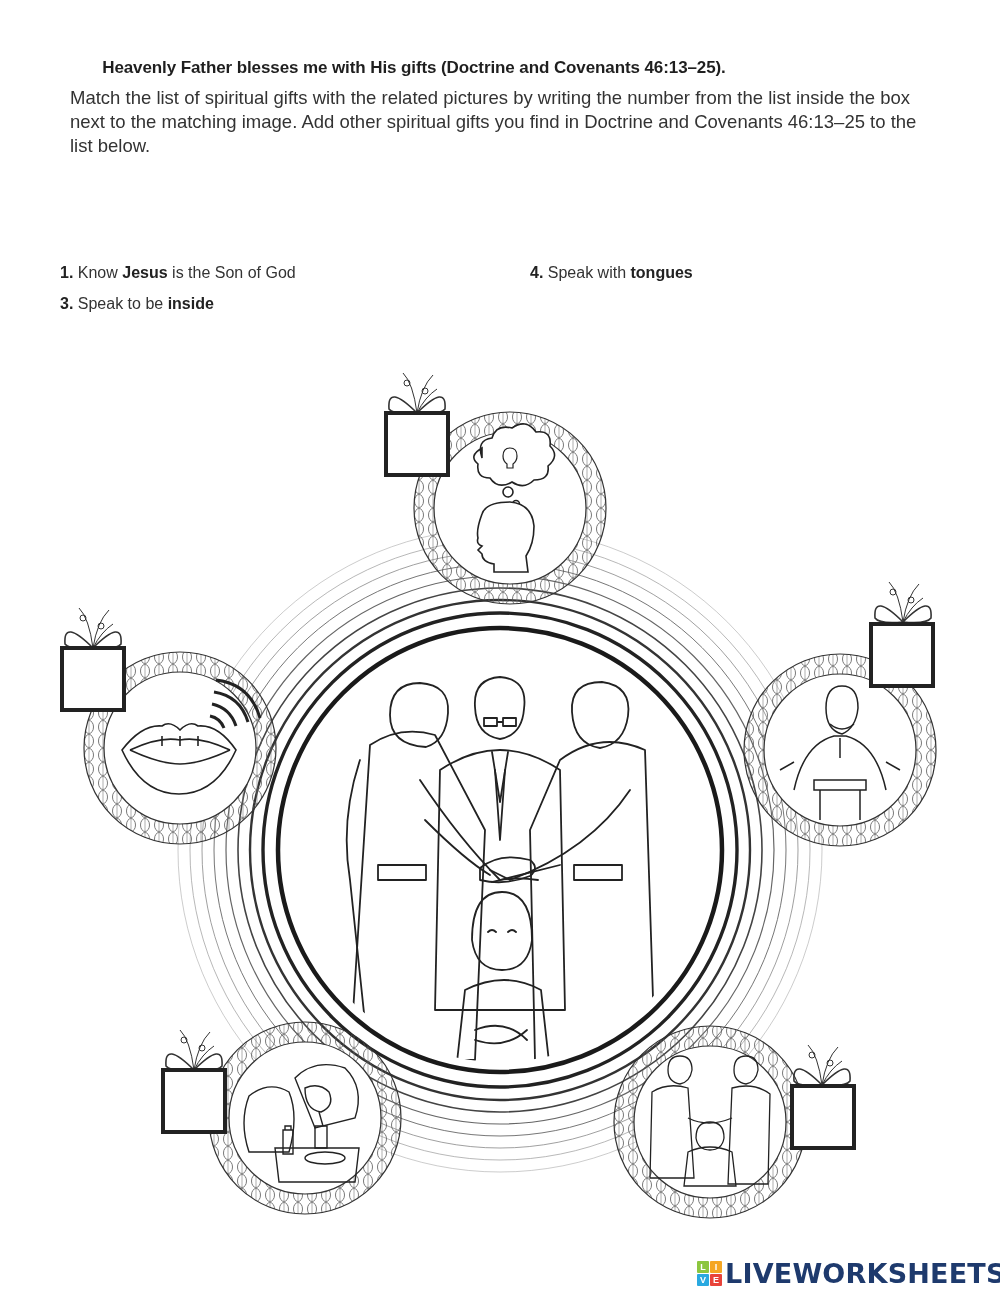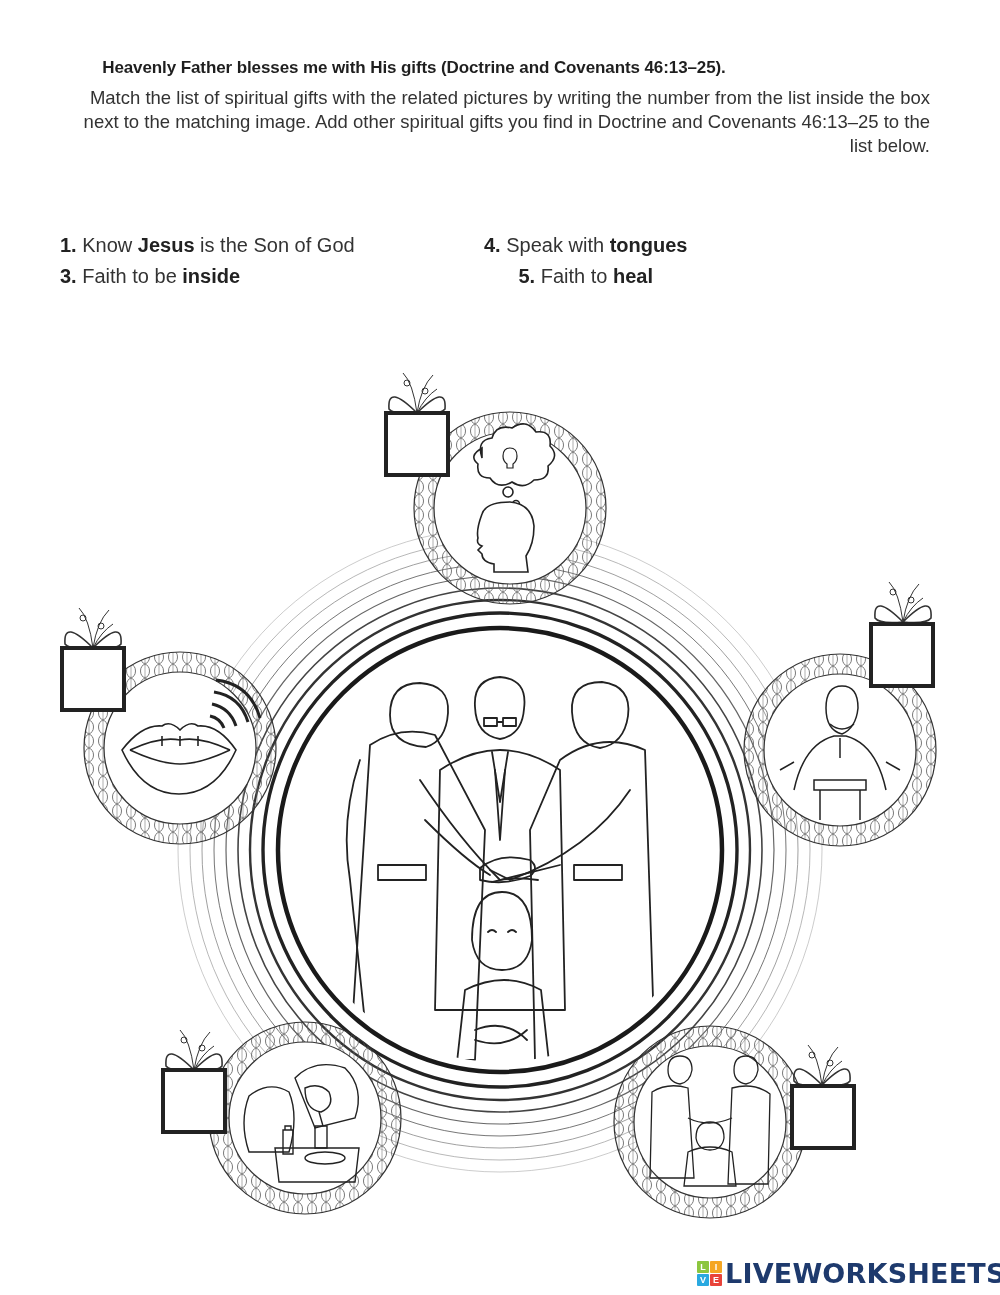--- a/index.html
+++ b/index.html
@@ -1,27 +1,27 @@
 <!DOCTYPE html>
 <html><head>
 <meta charset="utf-8">
 <style>
   html, body { margin:0; padding:0; background:#ffffff; }
   body { width:1000px; height:1295px; position:relative; overflow:hidden;
          font-family:"Liberation Sans", "DejaVu Sans", sans-serif; color:#222; }
   .title { position:absolute; top:58px; left:0; width:828px; text-align:center;
            font-weight:bold; font-size:17px; color:#1f1f1f; letter-spacing:-0.1px; }
-  .instructions { position:absolute; top:86px; left:70px; width:860px; text-align:right;
+  .instructions { position:absolute; top:86px; left:70px; width:860px; text-align:left;
            font-size:18.5px; line-height:24px; color:#333; }
-  .list { position:absolute; font-size:20px; color:#333; }
+  .list { position:absolute; font-size:16px; color:#333;margin-top:28px; }
   .list .item { height:30.5px; line-height:30px; white-space:nowrap; }
   .list .num { font-weight:bold; color:#222; }
   .list .kw { font-weight:bold; color:#222; }
   .list-left { top:230px; left:60px; }
-  .list-right { top:230px; left:484px;text-align:center; }
+  .list-right { top:230px; left:530px; }
   svg.art { position:absolute; top:0; left:0; }
   .answer-box { position:absolute; background:#fff; border:4px solid #222; box-sizing:border-box; }
   .answer-box input { width:100%; height:100%; border:none; outline:none; background:transparent;
                       text-align:center; font-size:34px; font-family:"Liberation Sans", sans-serif; }
   .logo { position:absolute; left:697px; top:1258px; height:30px; display:flex; align-items:center; }
   .logo-tiles { display:grid; grid-template-columns:12px 12px; grid-template-rows:12px 12px; gap:1px; margin-right:3px; }
   .logo-tiles span { display:flex; align-items:center; justify-content:center; font-size:9px; font-weight:bold; color:#fff; border-radius:1px; }
   .logo-text { font-weight:bold; font-size:27px; color:#1e3a6d; letter-spacing:0.2px; font-family:"DejaVu Sans", sans-serif; }
 </style>
 </head>
@@ -30,31 +30,27 @@
 <div class="title">Heavenly Father blesses me with His gifts (Doctrine and Covenants 46:13–25).</div>
 <div class="instructions">Match the list of spiritual gifts with the related pictures by writing the number from the list inside the box next to the matching image. Add other spiritual gifts you find in Doctrine and Covenants 46:13–25 to the list below.</div>
 
 <div class="list list-left">
   <div class="item">
     <span class="num">1.</span>
     <span>Know </span><span class="kw">Jesus</span><span> is the Son of God</span>
   </div>
   <div class="item">
     <span class="num">3.</span>
-    <span>Faith to be </span><span class="kw">inside</span>
+    <span>Speak to be </span><span class="kw">inside</span>
   </div>
 </div>
 <div class="list list-right">
   <div class="item">
     <span class="num">4.</span>
     <span>Speak with </span><span class="kw">tongues</span>
-  </div>
-  <div class="item">
-    <span class="num">5.</span>
-    <span>Faith to </span><span class="kw">heal</span>
   </div>
 </div>
 
 <svg class="art" width="1000" height="1295" viewBox="0 0 1000 1295">
   <defs>
     <pattern id="leafband" patternUnits="userSpaceOnUse" width="14" height="14">
       <ellipse cx="7" cy="7" rx="4.5" ry="6.5" fill="none" stroke="#555" stroke-width="0.8"></ellipse>
       <line x1="7" y1="1" x2="7" y2="13" stroke="#777" stroke-width="0.6"></line>
     </pattern>
     <clipPath id="centerClip">

